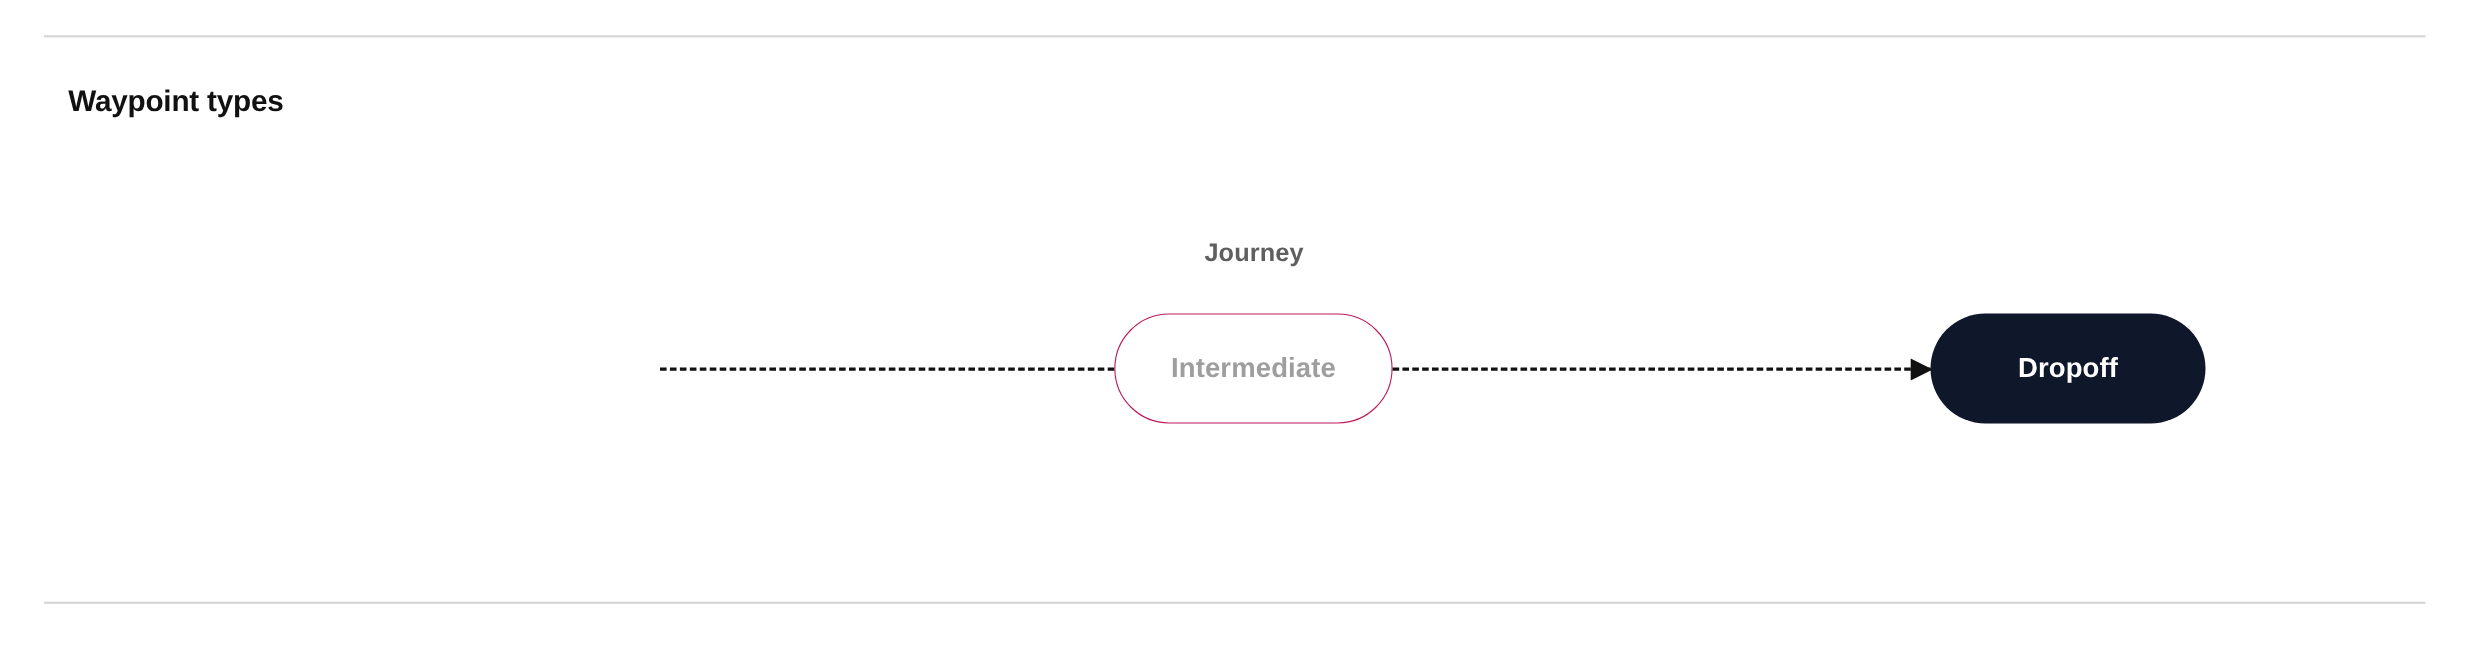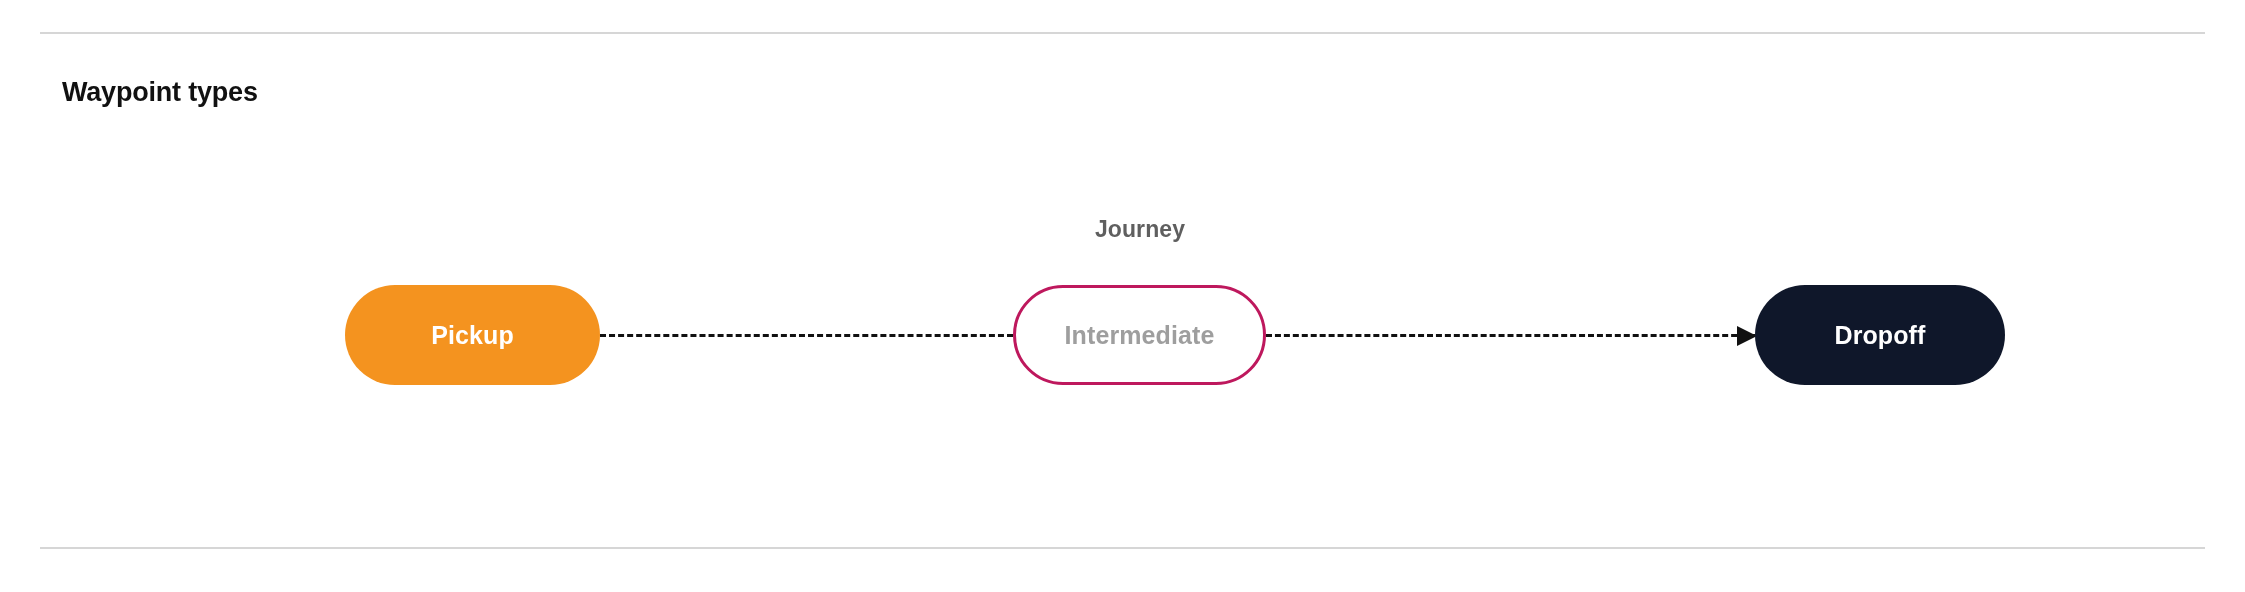--- a/index.html
+++ b/index.html
@@ -86,21 +86,21 @@
     left: 345px;
     width: 255px;
     background: #f4931f;
     color: #ffffff;
   }
 
   .node-intermediate {
     left: 1013px;
     width: 253px;
     background: #ffffff;
-    border: 3px solid #be185d;
+    border: 1px solid #be185d;
     color: #9e9e9e;
   }
 
   .node-dropoff {
     left: 1755px;
     width: 250px;
     background: #0f172a;
     color: #ffffff;
   }
 
@@ -142,23 +142,20 @@
 <div class="section">
 
   <div class="divider divider-top"></div>
 
   <div class="section-title">Waypoint types</div>
 
   <div class="diagram">
 
     <div class="journey-label">Journey</div>
 
-    <div class="node node-pickup">
-      <span>Pickup</span>
-    </div>
 
     <div class="connector connector-1">
       <div class="connector-line"></div>
     </div>
 
     <div class="node node-intermediate">
       <span>Intermediate</span>
     </div>
 
     <div class="connector connector-2">

